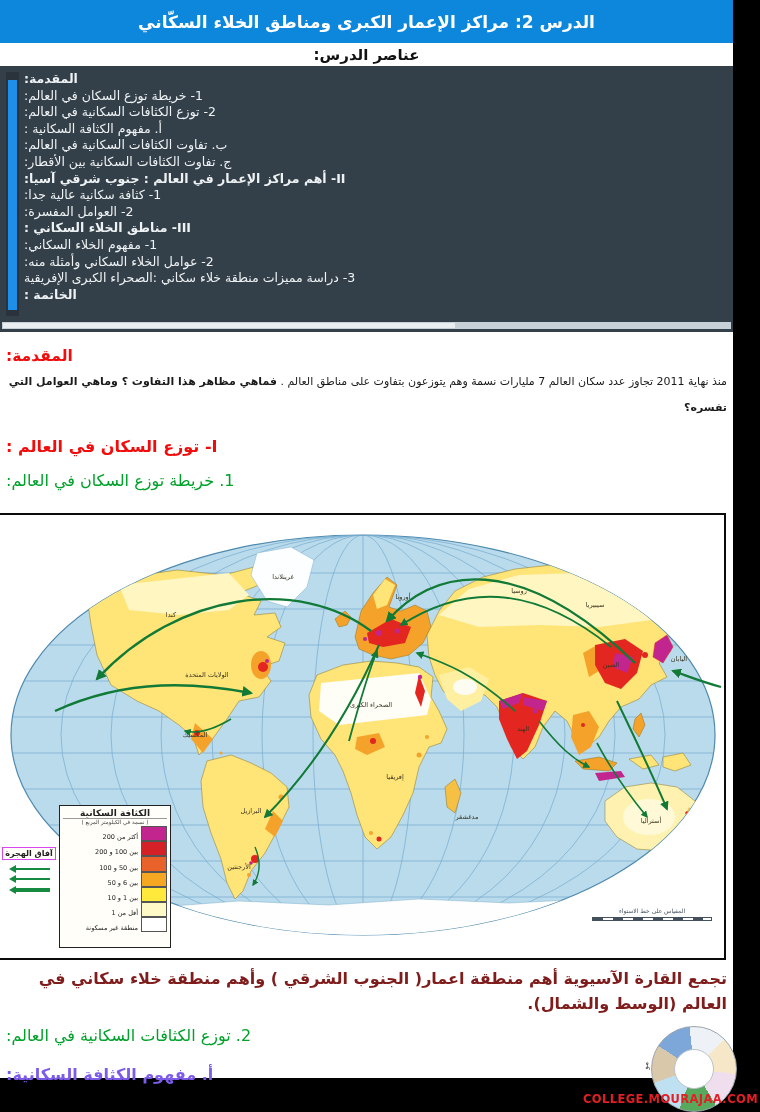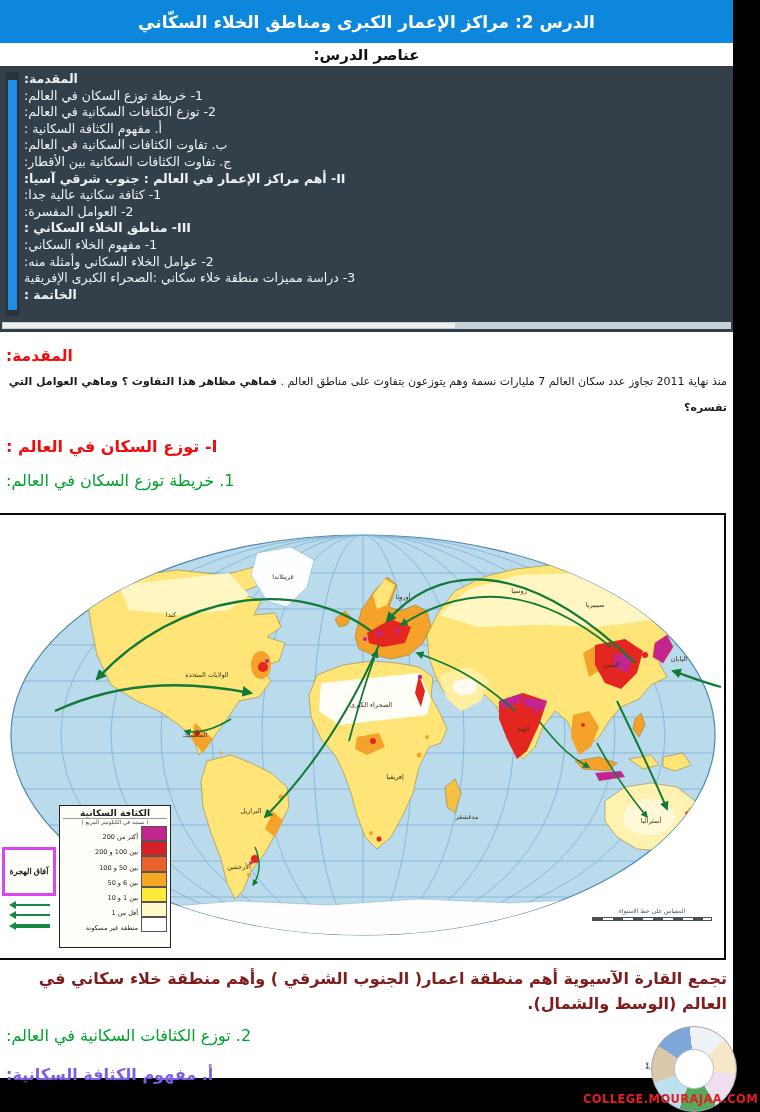--- a/index.html
+++ b/index.html
@@ -93,22 +93,22 @@
   .legend-density .lg-sub   { font-size:5.5px; text-align:center; color:#444; margin-bottom:1px; }
   .lg-row { display:flex; direction:ltr; justify-content:flex-end; align-items:flex-end; height:15.2px; }
   .lg-label { font-size:6.5px; color:#222; margin-right:3px; white-space:nowrap; }
   .lg-swatch { width:26px; height:15.2px; border:0.5px solid #555; flex:0 0 auto; }
 
   .legend-migration {
     position:absolute; left:3px; top:332px; width:54px;
     text-align:center; direction:rtl;
   }
   .legend-migration .mig-title {
-    border:3px solid #d946ef; background:#fffef8;
-    font-size:8px; font-weight:bold; color:#222; padding:17px 0;font-family:Liberation Serif, serif;
+    border:1px solid #d946ef; background:#fffef8;
+    font-size:8px; font-weight:bold; color:#222; padding:1px 0;
   }
   .mig-arrow { position:relative; background:#178a42; margin:8px 6px 0 14px; }
   .mig-arrow.t1 { height:1.5px; }
   .mig-arrow.t2 { height:2.5px; }
   .mig-arrow.t3 { height:3.5px; }
   .mig-arrow::before {
     content:""; position:absolute; left:-7px; top:50%; transform:translateY(-50%);
     border-right:7px solid #178a42;
     border-top:4px solid transparent; border-bottom:4px solid transparent;
   }

